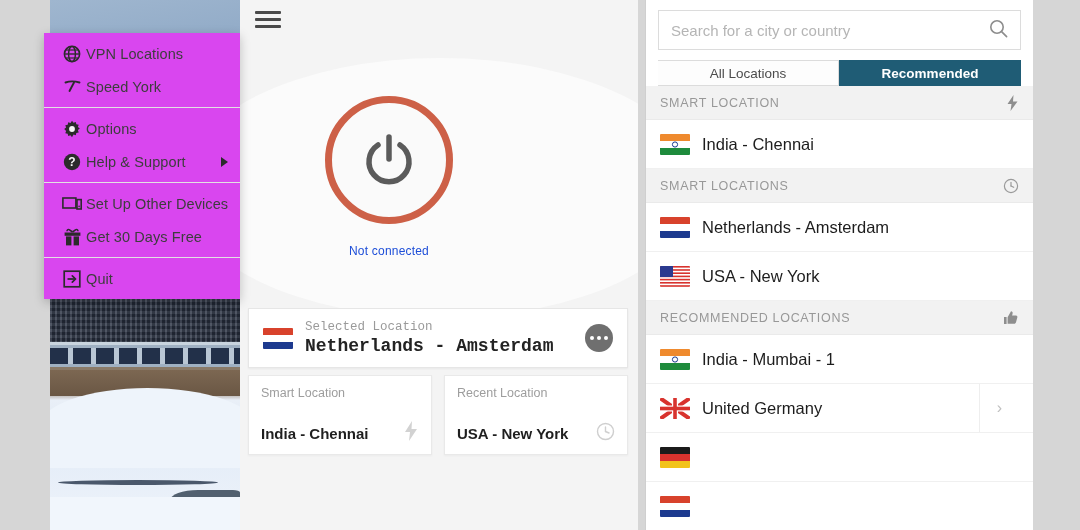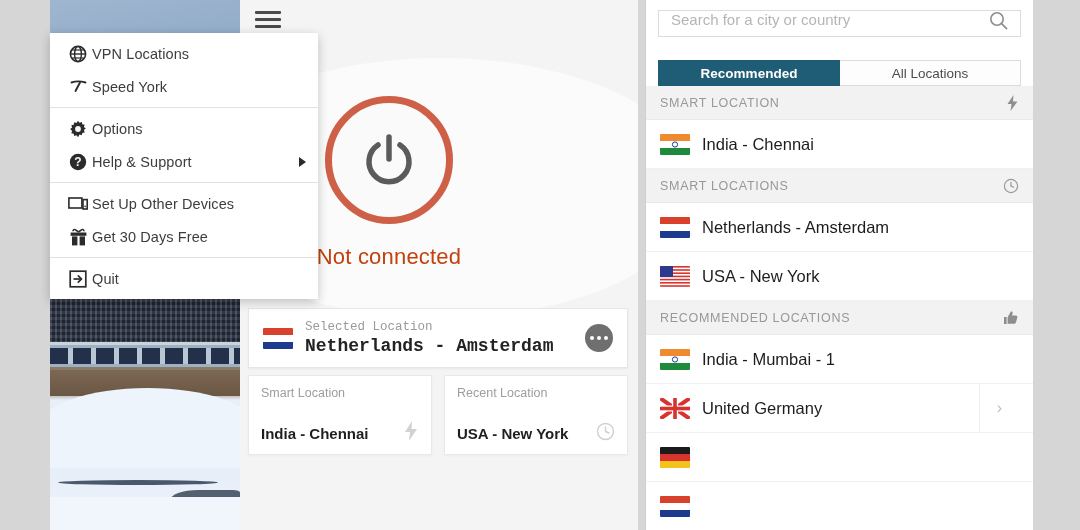--- a/index.html
+++ b/index.html
@@ -97,22 +97,22 @@
   
   #hamburger {
     position: absolute; left: 255px; top: 8px; width: 26px; height: 22px;
     display: flex; flex-direction: column; justify-content: center; gap: 4px;
     cursor: pointer; z-index: 40;
   }
   #hamburger span { display: block; height: 3px; background: #4a4a4a; border-radius: 1px; }
 
   
   #menu {
-    position: absolute; left: 50px; top: 33px; width: 268px;
-    background: #ffffff; z-index: 60;
+    position: absolute; left: 44px; top: 33px; width: 196px;
+    background: #d946ef; z-index: 60;
     box-shadow: 0 3px 10px rgba(0,0,0,.22);
   }
   .menu-group { padding: 4px 0; }
   .menu-group + .menu-group { border-top: 1px solid #e2e2e2; }
   .menu-item {
     display: flex; align-items: center; height: 33px;
     padding: 0 10px 0 14px; cursor: pointer; position: relative;
   }
   .menu-ico {
     width: 28px; flex: 0 0 28px; display: flex; align-items: center; justify-content: center;
@@ -127,21 +127,21 @@
 
   
   #power-area { position: absolute; left: 190px; top: 96px; width: 398px; text-align: center; z-index: 5; }
   #power-button {
     width: 128px; height: 128px; border-radius: 50%;
     border: 7px solid #cd6047; background: #fafafa;
     margin: 0 auto; display: flex; align-items: center; justify-content: center;
     cursor: pointer;
   }
   #power-status {
-    margin-top: 20px; font-size: 22px; color: #c2410c; letter-spacing: .2px;
+    margin-top: 20px; font-size: 12px; color: #1d4ed8; letter-spacing: .2px;
   }
 
   
   #selected-card {
     position: absolute; left: 248px; top: 308px; width: 380px; height: 60px;
     background: #fff; border: 1px solid #e6e6e6; z-index: 10;
     display: flex; align-items: center; padding: 0 14px;
     box-shadow: 0 1px 2px rgba(0,0,0,.05);
     font-family: Liberation Mono, monospace;
   }
@@ -166,22 +166,22 @@
   .mini-value { font-size: 15px; color: #1f1f1f; font-weight: bold; position: absolute; left: 12px; bottom: 12px; }
   .mini-ico { position: absolute; right: 12px; bottom: 9px; color: #cfcfcf; }
 
   
   #locations-panel {
     position: absolute; left: 645px; top: 0; width: 388px; height: 530px;
     background: #fff; border-left: 1px solid #cfcfcf; overflow: hidden;
   }
   #search-row { height: 58px; padding: 10px 12px 0 12px; }
   #search-box {
-    height: 27px; border: 1px solid #dcdcdc; background: #fff;
-    display: flex; align-items: flex-start; padding: 0 12px;
+    height: 40px; border: 1px solid #dcdcdc; background: #fff;
+    display: flex; align-items: center; padding: 0 12px;
   }
   #search-input {
     flex: 1; border: 0; outline: none; font-size: 15px; color: #333;
     font-family: "Liberation Sans", sans-serif; background: transparent;
   }
   #search-input::placeholder { color: #b5b5b5; }
 
   #tabs { display: flex; height: 26px; margin: 2px 12px 0 12px; }
   .tab {
     flex: 1; display: flex; align-items: center; justify-content: center;
@@ -389,22 +389,22 @@
         <span>
           <svg width="19" height="19" viewBox="0 0 19 19">
             <circle cx="8" cy="8" r="6.2" fill="none" stroke="#8d8d8d" stroke-width="1.6"></circle>
             <line x1="12.6" y1="12.6" x2="17.6" y2="17.6" stroke="#8d8d8d" stroke-width="1.6" stroke-linecap="round"></line>
           </svg>
         </span>
       </div>
     </div>
 
     <div id="tabs">
+      <div class="tab inactive">All Locations</div>
       <div class="tab active">Recommended</div>
-      <div class="tab inactive">All Locations</div>
     </div>
 
     <div class="section-head">
       <span>SMART LOCATION</span>
       <span class="sh-ico">
         <svg width="13" height="16" viewBox="0 0 13 16">
             <path d="M7.5 0 L1.5 9 H5.5 L4.5 16 L11.5 6.5 H7 Z" fill="#8e8e8e"></path>
           </svg>
       </span>
     </div>

